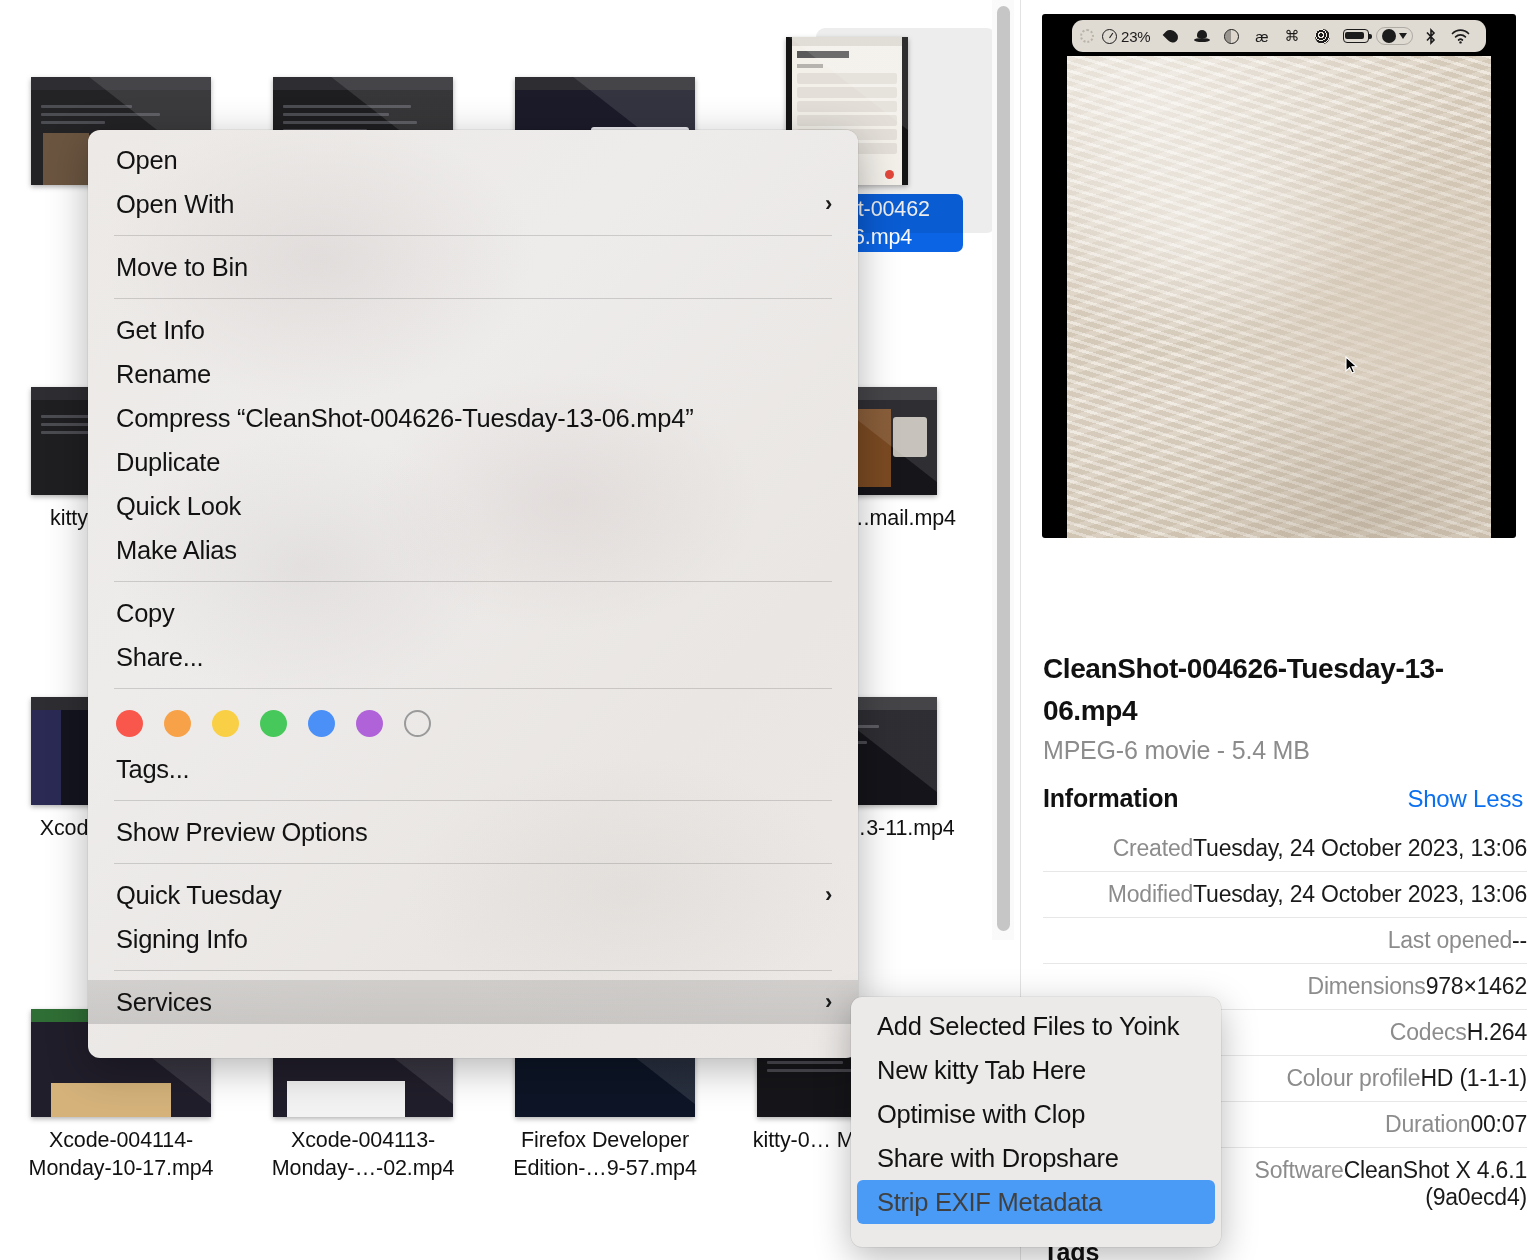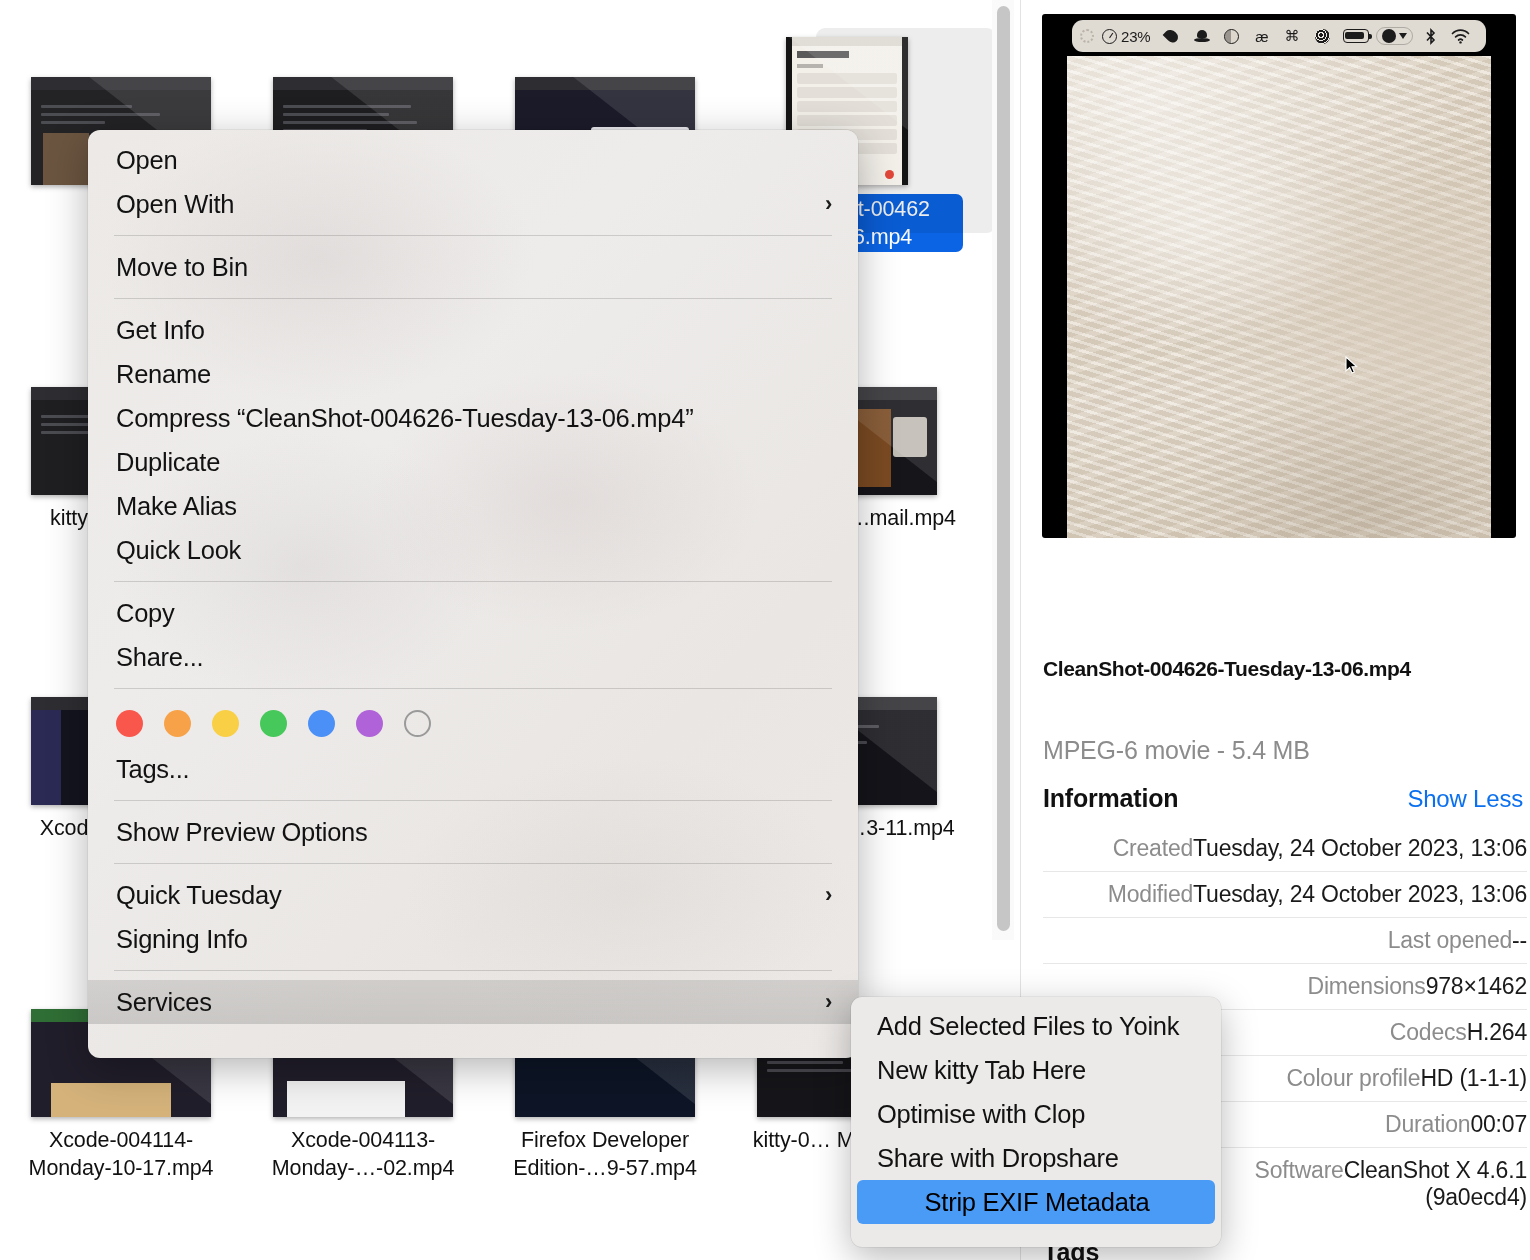--- a/index.html
+++ b/index.html
@@ -90,21 +90,21 @@
   .battbody::before{ content:""; position:absolute; left:1.5px; top:1.5px; width:19px; height:7.5px; background:#1c1c1c; border-radius:2px; }
   .battbody::after{ content:""; position:absolute; right:-4px; top:4px; width:2.4px; height:5px; background:#1c1c1c; border-radius:0 2px 2px 0; }
   .blob{ width:15px; height:15px; border-radius:50%; background:#1c1c1c; }
   .caret{ width:0; height:0; border-left:4.5px solid transparent; border-right:4.5px solid transparent; border-top:6px solid #1c1c1c; margin-left:3px; }
   .pillwrap{ display:flex; align-items:center; border:1px solid rgba(0,0,0,.22); border-radius:9px; padding:1px 5px; }
 
   #cursor{ position:absolute; left:1344px; top:370px; width:13px; height:19px; z-index:40; }
 
   #preview-title{
     position:absolute; left:22px; top:648px; width:480px;
-    font-size:21px; line-height:42px; font-weight:600; color:#111; letter-spacing:-.4px;
+    font-size:28px; line-height:42px; font-weight:600; color:#111; letter-spacing:-.4px;
   }
   #preview-subtitle{
     position:absolute; left:22px; top:736px; font-size:25px; color:#8c8c8c; letter-spacing:-.2px;
   }
   #info-head{
     position:absolute; left:22px; top:784px; width:480px;
     display:flex; align-items:baseline; justify-content:space-between;
   }
   #info-head .h{ font-size:25px; font-weight:700; color:#111; letter-spacing:-.2px; }
   #info-head .a{ font-size:24px; color:#0b70f0; letter-spacing:-.2px; }
@@ -150,21 +150,21 @@
     position:absolute; left:851px; top:997px; width:370px; height:250px;
     background:#eceae8; border-radius:11px;
     box-shadow:0 10px 36px rgba(0,0,0,.28), 0 0 0 .5px rgba(0,0,0,.10);
     z-index:30; padding-top:7px; overflow:hidden;
   }
   .smi{
     display:flex; align-items:center; height:44px; padding:0 18px 0 20px;
     font-size:25.5px; color:#121212; letter-spacing:-.25px; white-space:nowrap;
     margin:0 6px; border-radius:6px;
   }
-  .smi.sel{ background:#4a9bf5; color:#000000;justify-content:center; }
+  .smi.sel{ background:#4a9bf5; color:#404040; }
 </style>
 </head>
 <body>
 
 <div id="root">
 
   <div id="file-grid">
 
     <div class="grid-row" style="top:20px;">
       <div class="file-cell">
@@ -525,24 +525,24 @@
     <div class="mi">
       <span>Rename</span>
     </div>
     <div class="mi">
       <span>Compress “CleanShot-004626-Tuesday-13-06.mp4”</span>
     </div>
     <div class="mi">
       <span>Duplicate</span>
     </div>
     <div class="mi">
+      <span>Quick Look</span>
+    </div>
+    <div class="mi">
       <span>Make Alias</span>
-    </div>
-    <div class="mi">
-      <span>Quick Look</span>
     </div>
     <div class="sep"></div>
     <div class="mi">
       <span>Copy</span>
     </div>
     <div class="mi">
       <span>Share...</span>
     </div>
     <div class="sep"></div>
     <div class="swatches">

